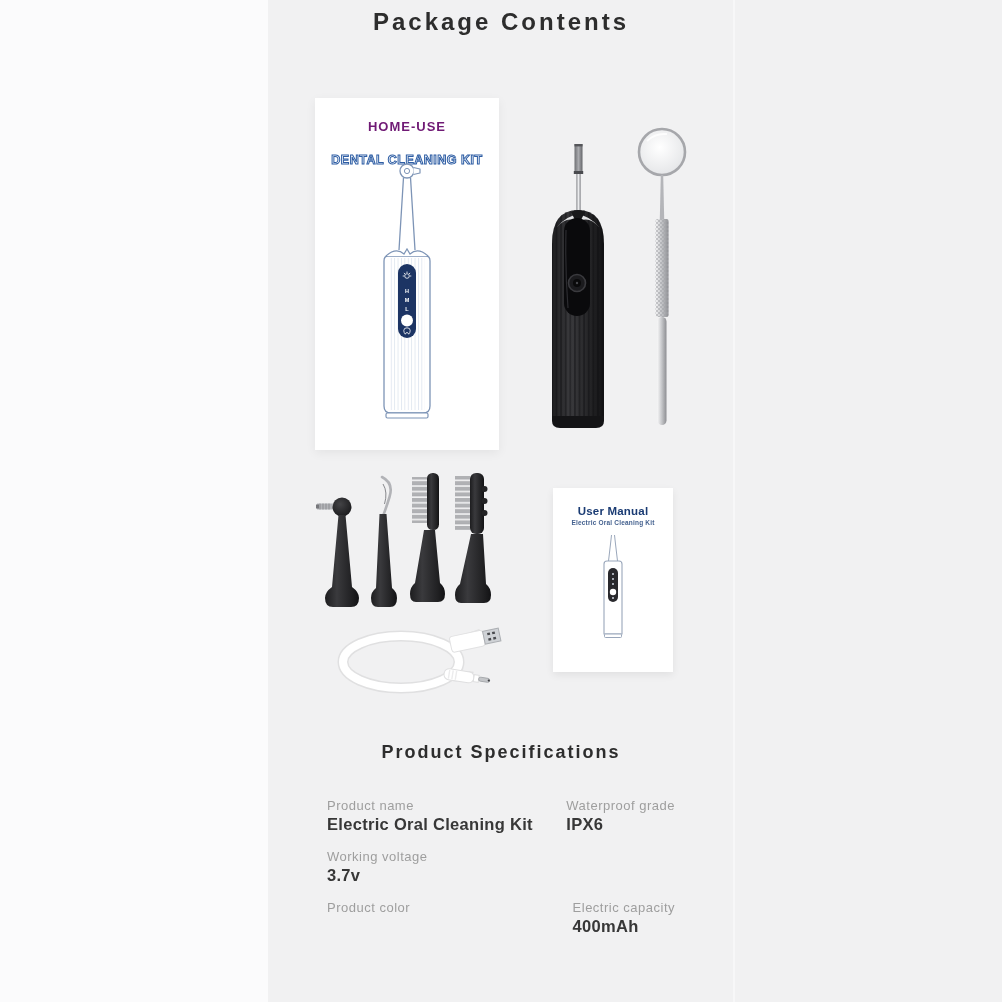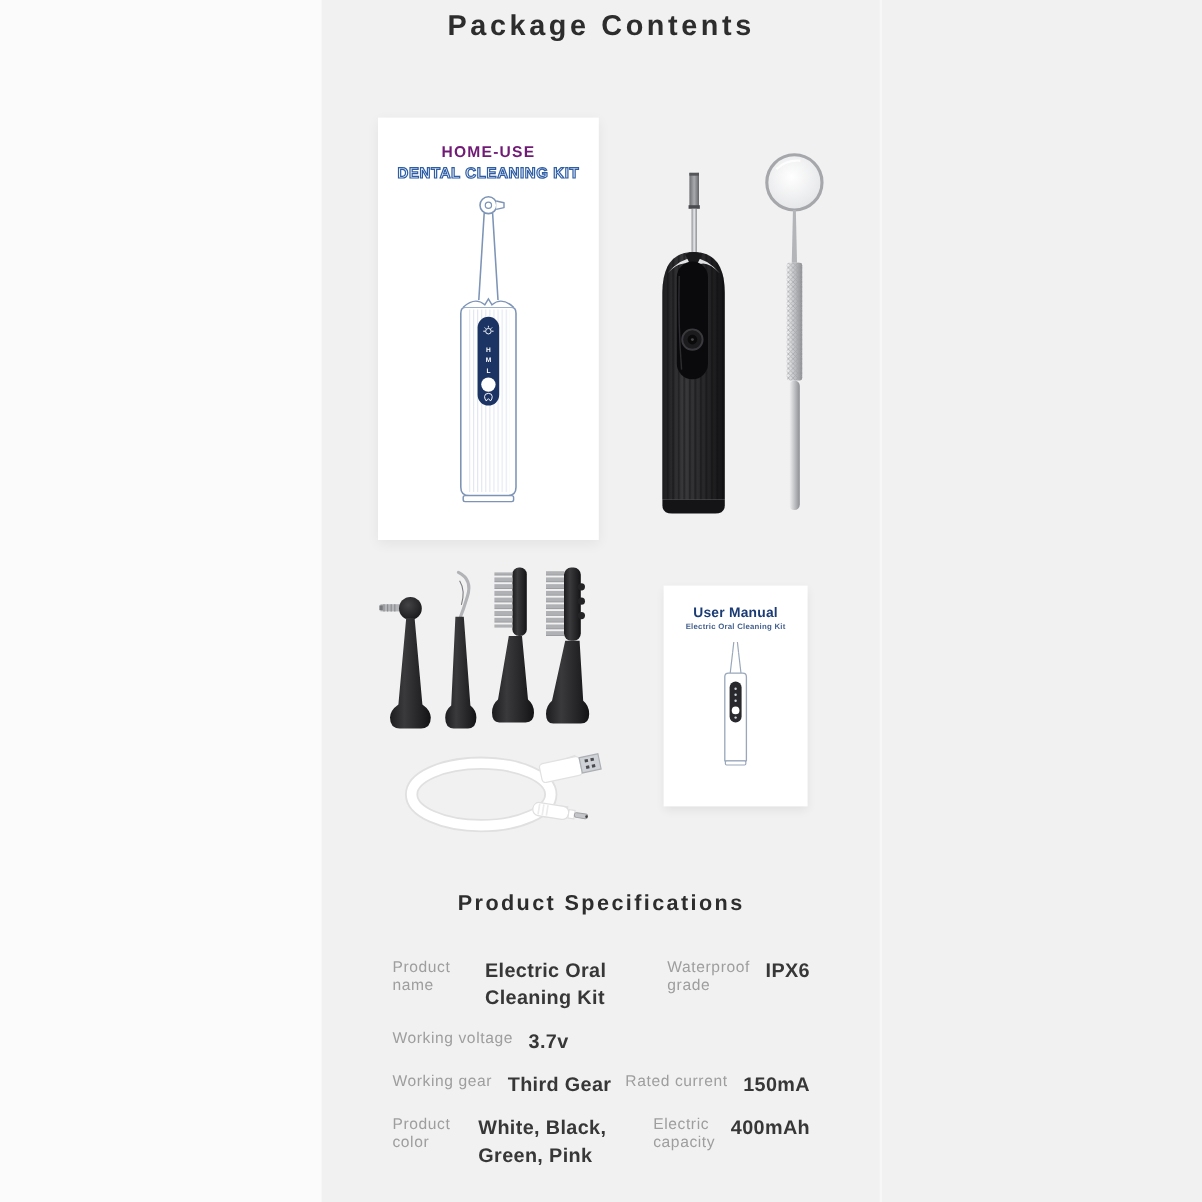--- a/index.html
+++ b/index.html
@@ -16,21 +16,21 @@
     font-size:24px;font-weight:600;letter-spacing:3px;color:#2d2d2d;
   }
 
   
   .product-box{
     position:absolute;left:315px;top:98px;width:184px;height:352px;background:#ffffff;
     box-shadow:0 3px 10px rgba(0,0,0,0.06);
   }
   .brand1{margin-top:21px;text-align:center;font-size:13px;font-weight:700;
     letter-spacing:1px;color:#701a75;}
-  .brand2{margin-top:3px;text-align:center;font-size:12.5px;font-weight:800;
+  .brand2{margin-top:19px;text-align:center;font-size:12.5px;font-weight:800;
     letter-spacing:0.5px;color:#ffffff;-webkit-text-stroke:1px #2d5da4;}
   .box-device{position:absolute;left:52px;top:62px;}
 
   
   .abs{position:absolute;}
 
   
   .manual-card{
     position:absolute;left:553px;top:488px;width:120px;height:184px;background:#ffffff;
     box-shadow:0 3px 8px rgba(0,0,0,0.07);
@@ -39,21 +39,21 @@
   .manual-sub{margin-top:2px;text-align:center;font-size:6.5px;font-weight:600;color:#44618f;letter-spacing:0.2px;}
   .manual-device{position:absolute;left:43px;top:46px;}
 
   
   .specs-title{
     position:absolute;left:0;top:742px;width:1002px;text-align:center;
     font-size:18px;font-weight:600;letter-spacing:2px;color:#2d2d2d;
   }
   .specs{position:absolute;left:327px;top:798px;width:348px;}
   .specs-row{display:flex;justify-content:space-between;margin-bottom:13px;}
-  .spec{display:flex;flex-direction:row;gap:13px;}
+  .spec{display:flex;flex-direction:column;}
   .spec.right{text-align:left;}
   .spec .lab{font-size:13px;line-height:15px;color:#9e9e9e;letter-spacing:0.5px;}
   .spec .val{font-size:16.5px;line-height:23px;color:#373737;font-weight:700;letter-spacing:0.3px;}
 </style>
 </head>
 <body>
 
 <div class="canvas">
   <div class="strip-left"></div>
   <div class="strip-line"></div>
@@ -251,32 +251,21 @@
       </div>
     </div>
     <div class="specs-row">
       <div class="spec right">
         <div class="lab">Working voltage</div>
         <div class="val">3.7v</div>
       </div>
     </div>
     <div class="specs-row">
       <div class="spec left">
-        <div class="lab">Working gear</div>
-        <div class="val">Third Gear</div>
-      </div>
-      <div class="spec right">
-        <div class="lab">Rated current</div>
-        <div class="val">150mA</div>
-      </div>
-    </div>
-    <div class="specs-row">
-      <div class="spec left">
         <div class="lab">Product color</div>
-        <div class="val">White, Black, Green, Pink</div>
       </div>
       <div class="spec right">
         <div class="lab">Electric capacity</div>
         <div class="val">400mAh</div>
       </div>
     </div>
   </div>
 </div>
 
 </body></html>

